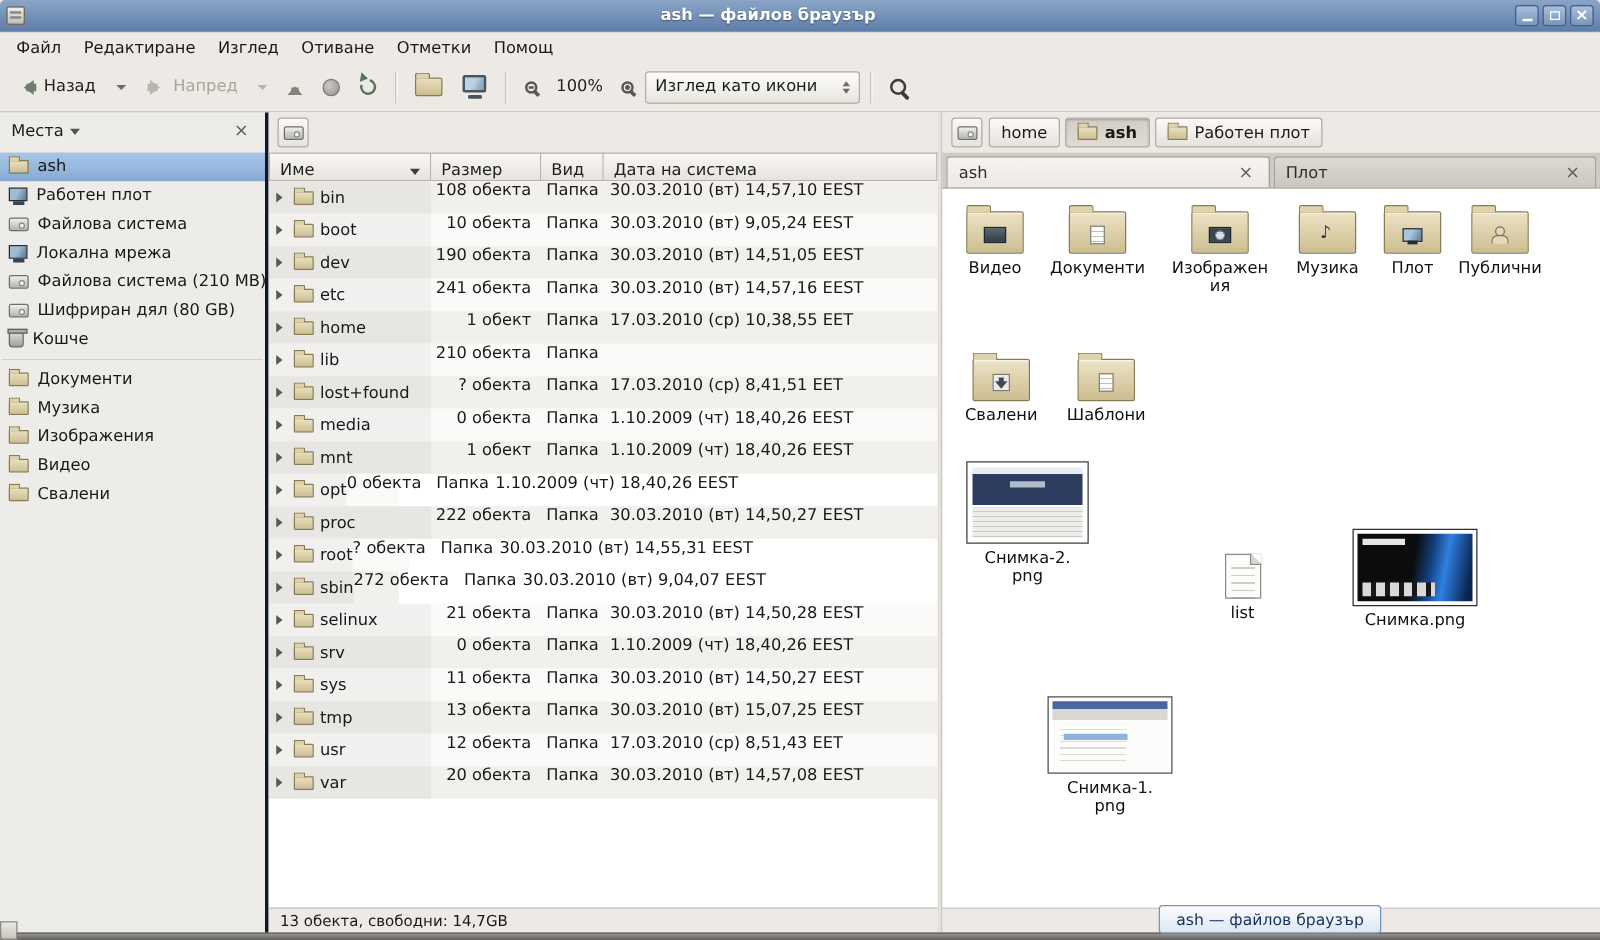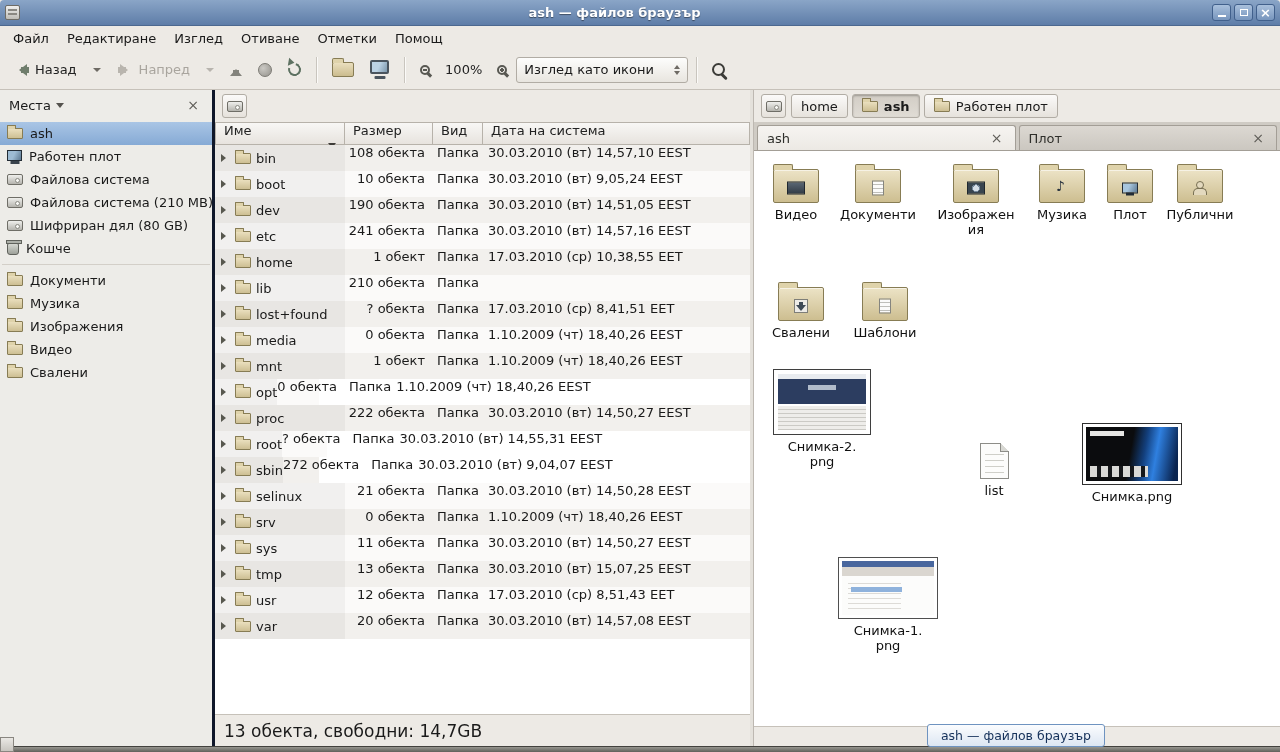--- a/index.html
+++ b/index.html
@@ -86,37 +86,37 @@
   
   .pane-topbar { height:32px; background:#EDEAE5; display:flex; align-items:center; gap:5px; padding:0 7px; flex:none; }
   .crumb-btn { height:24px; border:1px solid #B1ACA4; border-radius:3px; background:linear-gradient(#FBFAF9,#E6E2DC); display:flex; align-items:center; gap:6px; padding:0 9px; white-space:nowrap; }
   .crumb-btn.iconic { width:25px; padding:0; justify-content:center; }
   .crumb-btn.active { background:linear-gradient(#D2CDC5,#E0DCD5); box-shadow:inset 0 1px 2px rgba(0,0,0,.25); }
   .crumb-btn.active .crumb-label { font-weight:bold; }
 
   
   .left-pane { flex:1; min-width:0; display:flex; flex-direction:column; background:#fff; }
   .tree-header { display:flex; height:23px; flex:none; background:#EDEAE5; }
-  .th { border:1px solid #B7B2AA; border-left:none; background:linear-gradient(#F8F7F5,#E7E3DE); display:flex; align-items:flex-start; padding:0 8px; color:#222;flex-direction:column; }
+  .th { border:1px solid #B7B2AA; border-left:none; background:linear-gradient(#F8F7F5,#E7E3DE); display:flex; align-items:flex-end; padding:0 8px; color:#222; }
   .th:first-child { border-left:1px solid #B7B2AA; }
   .th-name { width:130px; }
   .th-size { width:88px; }
   .th-type { width:50px; }
   .th-date { flex:1; }
   .sort-arrow { width:0; height:0; border:4px solid transparent; border-top:5px solid #3E3C38; margin-left:auto; margin-top:5px; }
   .tree-body { flex:1; background:#fff; overflow:hidden; }
   .tree-row { display:flex; height:26px; align-items:flex-start; }
   .tree-row:nth-child(odd) { background:#F2F0ED; }
   .tree-row:nth-child(even) { background:#FBFAF9; }
   .c-name { width:130px; height:100%; display:flex; align-items:center; gap:5px; padding-left:3px; background:rgba(0,0,0,.04); }
   .expander { width:0; height:0; border:4px solid transparent; border-left:5px solid #58584F; margin-left:3px; flex:none; }
   .c-size { width:88px; text-align:right; padding-right:8px; white-space:nowrap; }
   .c-type { width:50px; padding-left:4px; white-space:nowrap; }
   .c-date { flex:1; padding-left:5px; white-space:nowrap; }
-  .statusbar { height:32px; flex:none; border-top:1px solid #C6C1B9; background:#EDEAE5; display:flex; align-items:center; padding:0 9px; font-size:17px; white-space:nowrap; }
+  .statusbar { height:20px; flex:none; border-top:1px solid #C6C1B9; background:#EDEAE5; display:flex; align-items:center; padding:0 9px; font-size:12px; white-space:nowrap; }
 
   .splitter { width:3px; background:#E4E1DB; flex:none; }
 
   
   .right-pane { width:527px; flex:none; display:flex; flex-direction:column; background:#fff; border-left:1px solid #BDB8B1; }
   .tabbar { height:29px; flex:none; display:flex; gap:3px; padding:3px 3px 0; background:#CFCBC4; border-bottom:1px solid #A39E96; }
   .tab { flex:1; display:flex; align-items:center; gap:6px; padding:0 9px; border:1px solid #A39E96; border-bottom:none; border-radius:3px 3px 0 0; background:linear-gradient(#DCD8D2,#CBC7C0); color:#2F2F2B; min-width:0; }
   .tab.active { background:linear-gradient(#F6F4F1,#ECE9E4); }
   .tab-close { margin-left:auto; padding:1px 3px; }
   .iconview { flex:1; position:relative; background:#fff; overflow:hidden; }
@@ -276,20 +276,24 @@
             <div class="side-item i1 desktop">
               <span class="icn"></span>
               <span>Работен плот</span>
             </div>
 
             <div class="side-item i2 drive">
               <span class="icn"></span>
               <span>Файлова система</span>
             </div>
 
+            <div class="side-item i3 network">
+              <span class="icn"></span>
+              <span>Локална мрежа</span>
+            </div>
 
             <div class="side-item i4 drive">
               <span class="icn"></span>
               <span>Файлова система (210 MB)</span>
             </div>
 
             <div class="side-item i5 drive">
               <span class="icn"></span>
               <span>Шифриран дял (80 GB)</span>
             </div>

